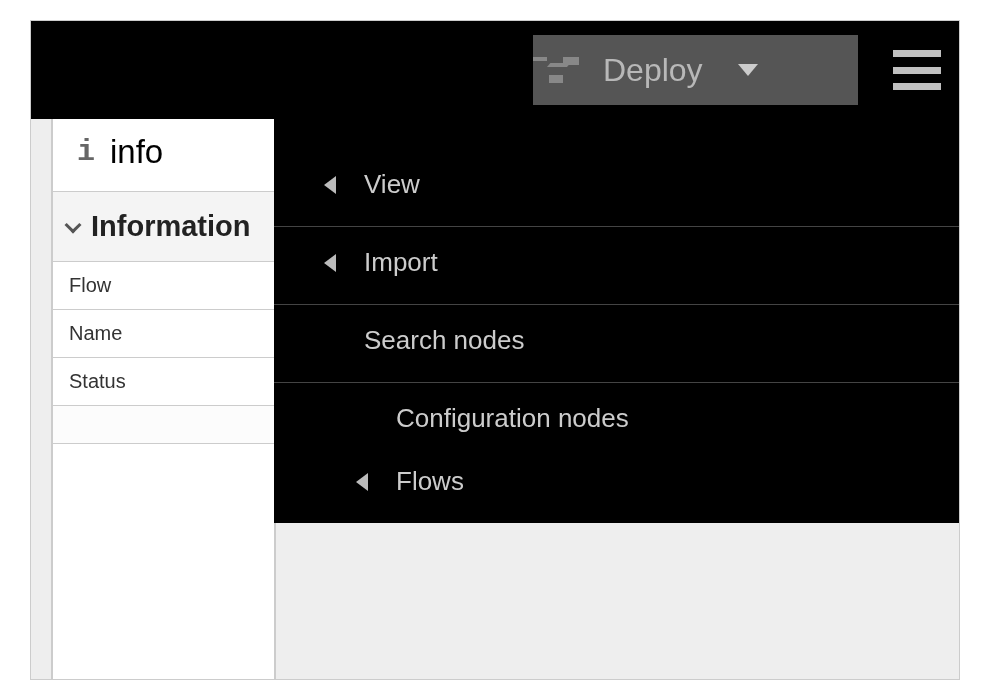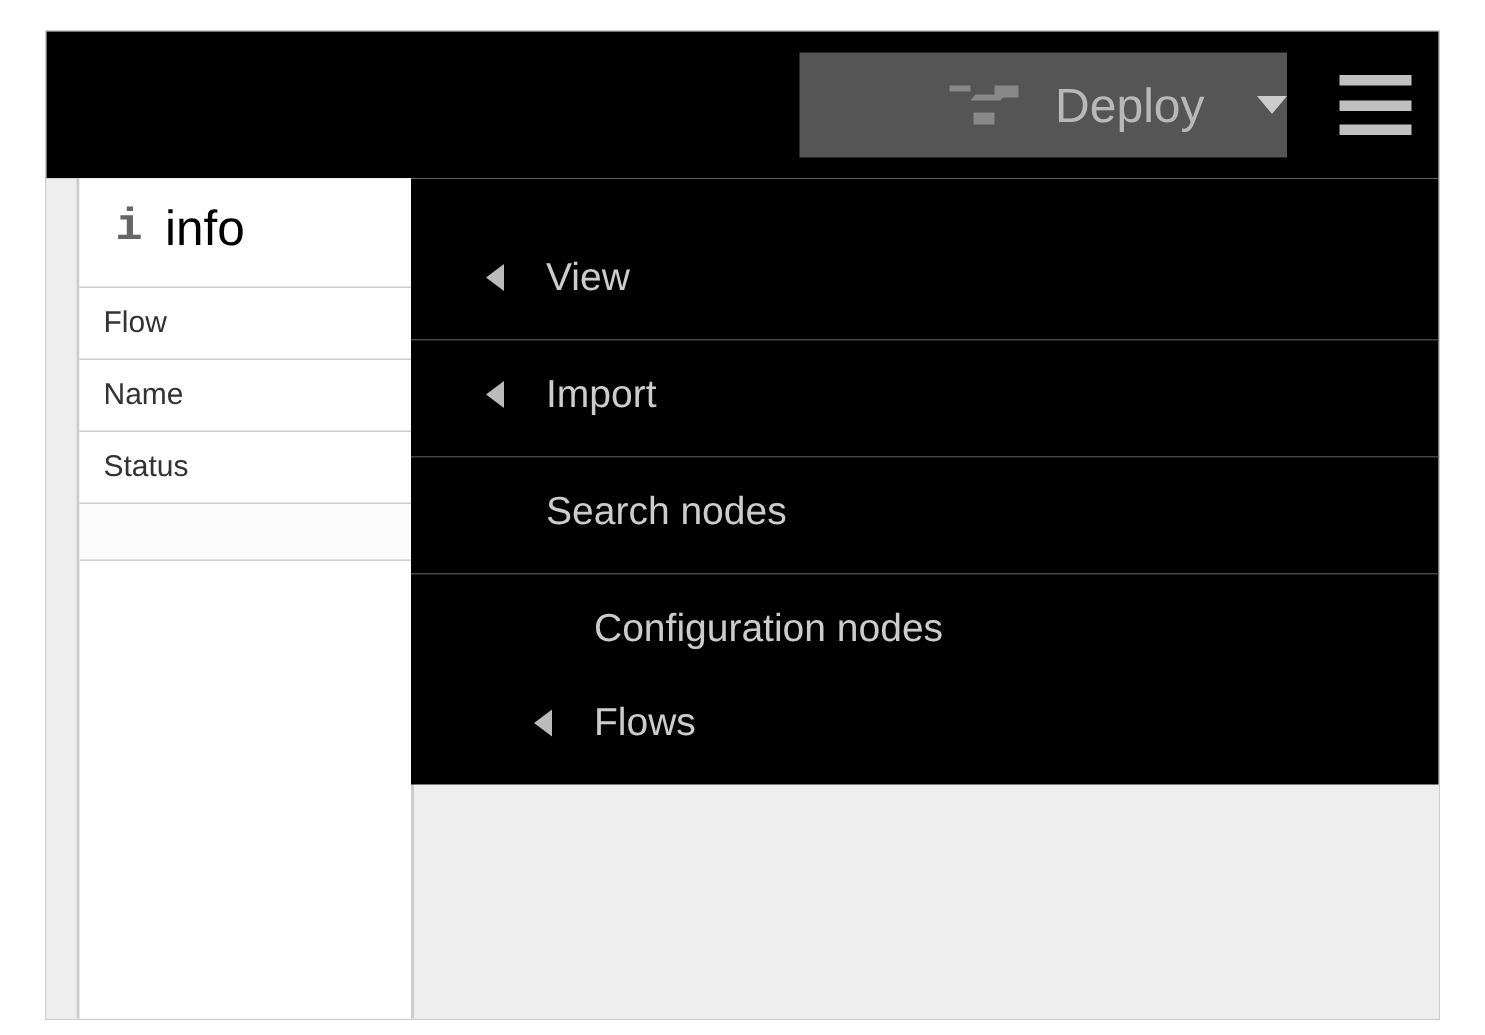--- a/index.html
+++ b/index.html
@@ -29,21 +29,21 @@
       align-items: center;
       padding-right: 18px;
       gap: 35px;
     }
     .deploy-button {
       background: #555;
       height: 70px;
       width: 325px;
       display: flex;
       align-items: center;
-      justify-content: flex-end;
+      justify-content: flex-start;
       gap: 20px;
       color: #b8b8b8;
       font-size: 32px;
       cursor: pointer;
     }
     .deploy-icon {
       width: 50px;
       height: 34px;
       position: relative;
     }
@@ -233,20 +233,24 @@
     </div>
   </div>
 
   <div class="main-content">
     <div class="left-gutter"></div>
     <div class="info-panel">
       <div class="info-tab">
         <span class="info-i">i</span>
         <span>info</span>
       </div>
+      <div class="section-header">
+        <span class="chev-down"></span>
+        <span>Information</span>
+      </div>
       <div class="info-row">Flow</div>
       <div class="info-row">Name</div>
       <div class="info-row">Status</div>
       <div class="info-spacer"></div>
     </div>
   </div>
 
   <div class="dropdown-menu">
     <div class="menu-group">
       <div class="menu-item">

